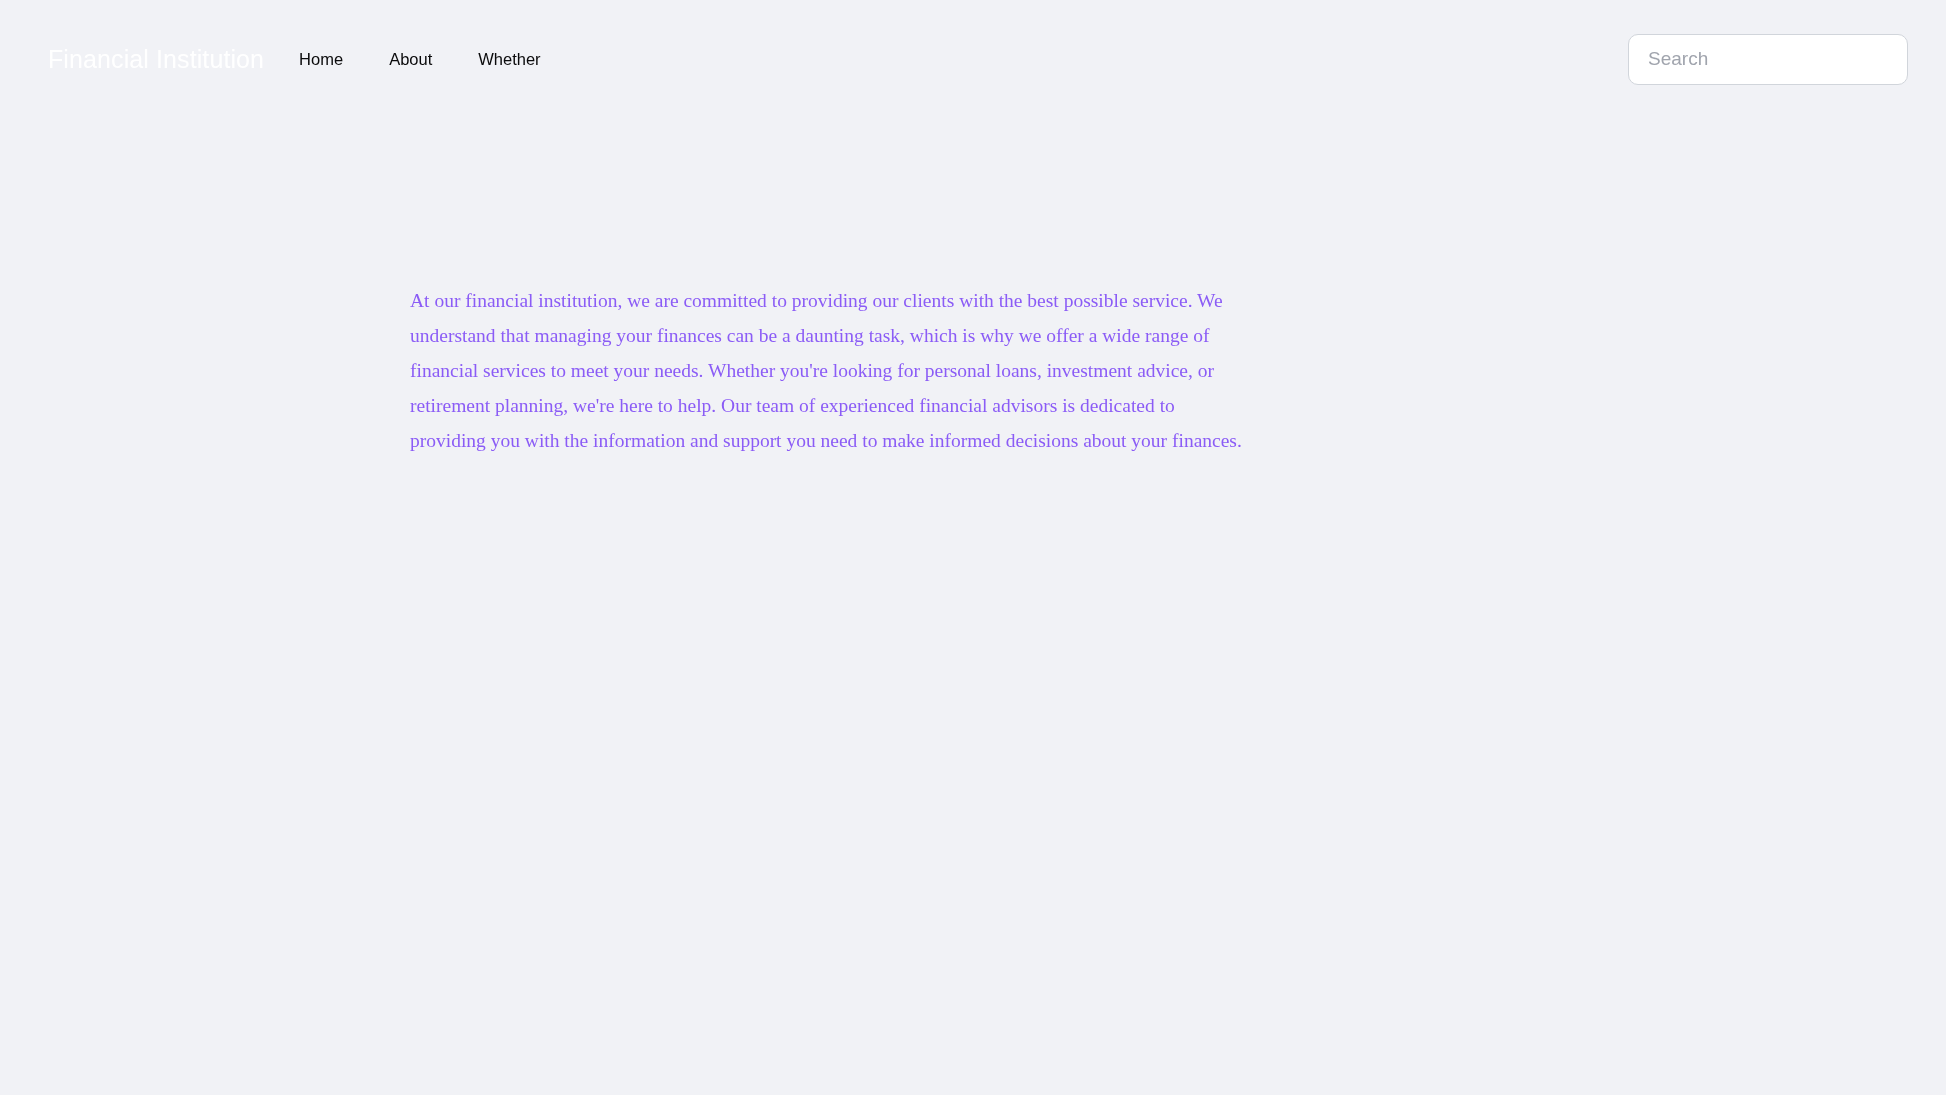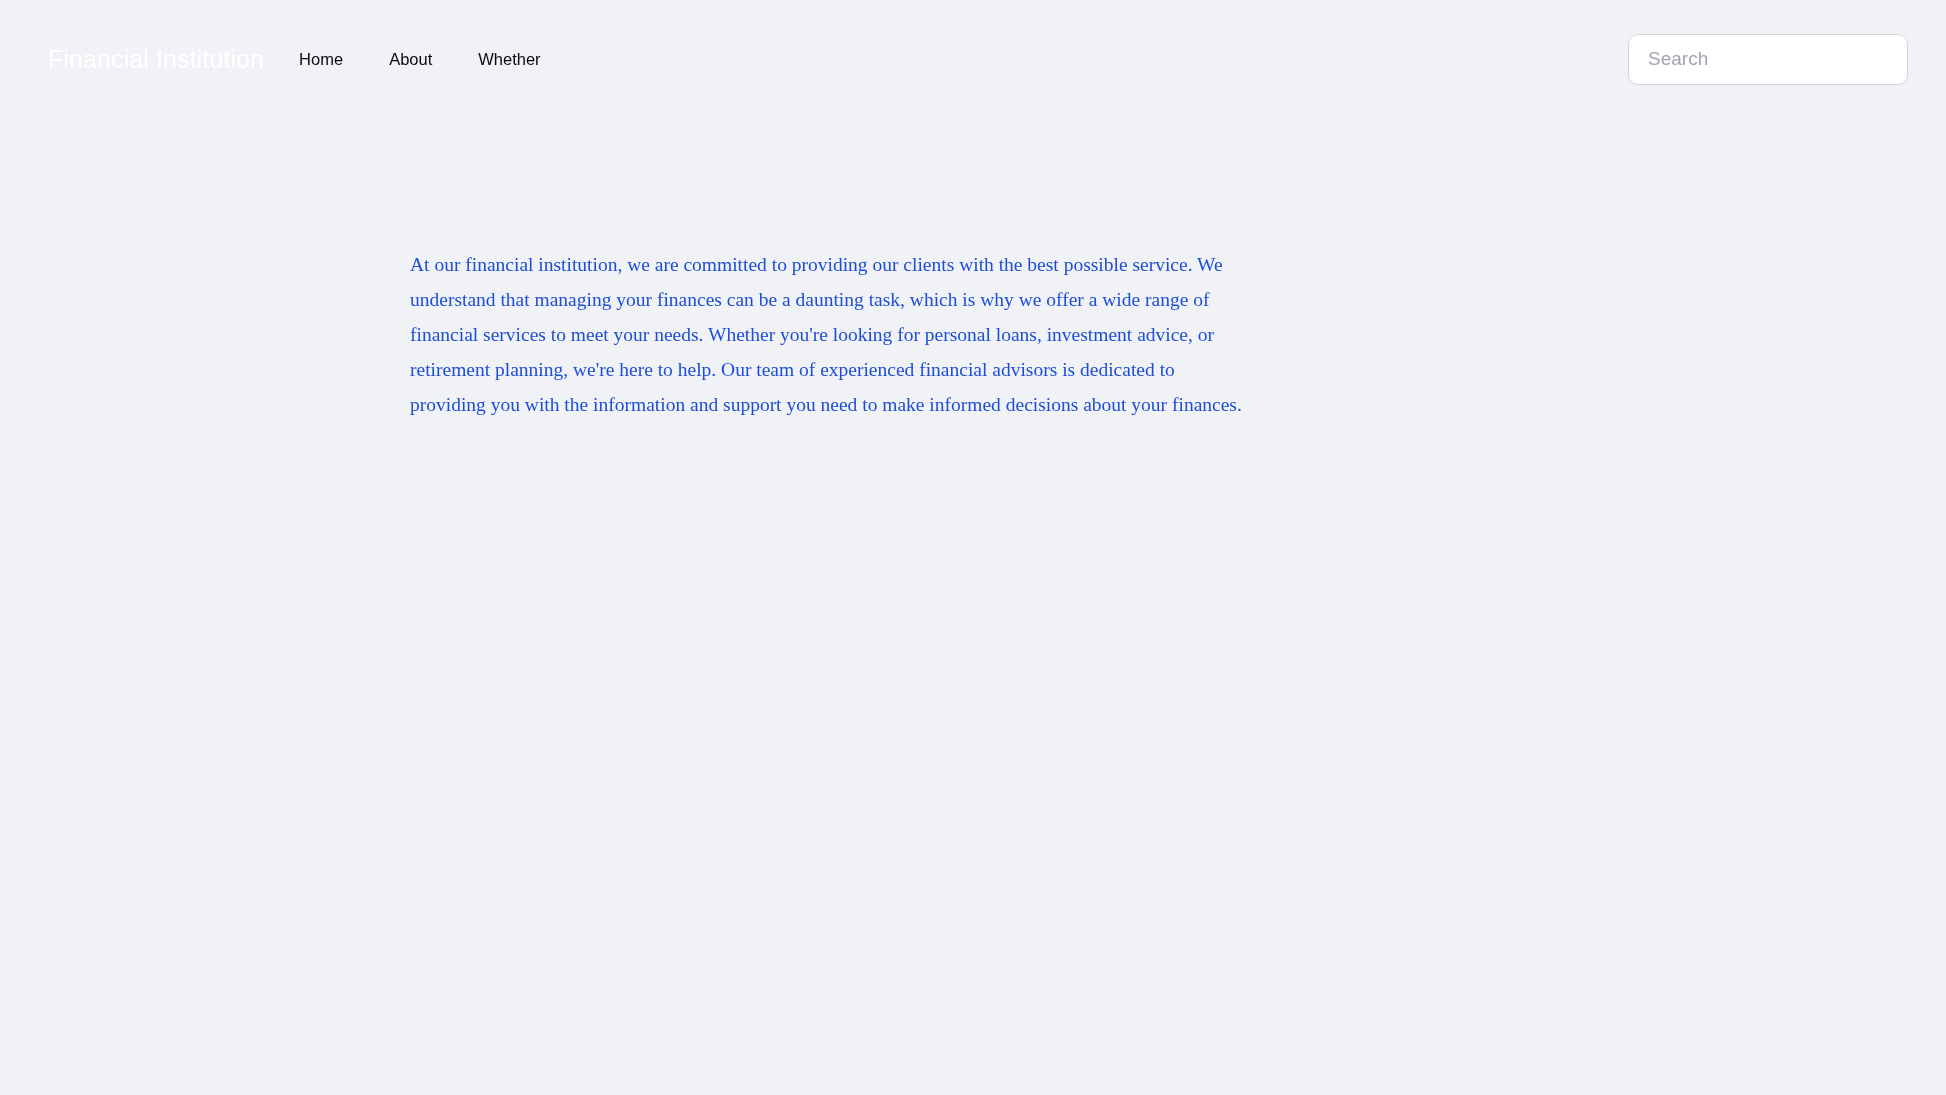--- a/index.html
+++ b/index.html
@@ -103,22 +103,23 @@
     margin: 0 auto;
     padding-top: 141px;
     
     margin-left: 410px;
   }
 
   .intro-paragraph {
     font-family: "Liberation Serif", serif;
     font-size: 19.5px;
     line-height: 35px;
-    color: #1d4ed8;
+    color: #8b5cf6;
     text-align: left;
+    margin-top: 36px;
   }
 </style>
 </head>
 <body>
 
 <div class="page">
 
   <header class="site-header">
 
     <div class="brand">Financial Institution</div>

